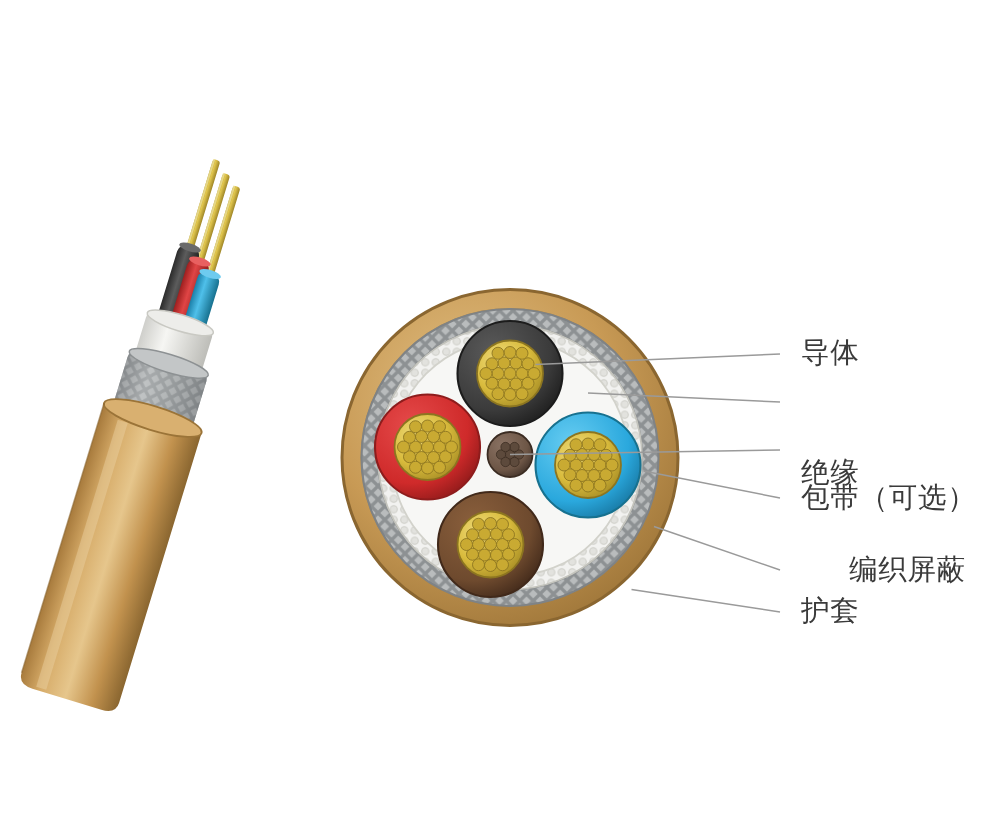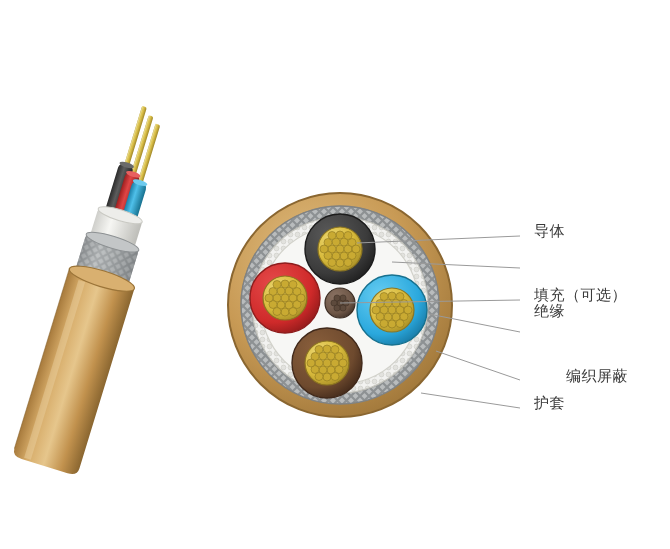--- a/index.html
+++ b/index.html
@@ -15,21 +15,21 @@
     overflow: hidden;
   }
   #stage {
     position: absolute;
     left: 0; top: 0;
     width: 670px;
     height: 549px;
   }
   .label {
     position: absolute;
-    font-size: 15px;
+    font-size: 19px;
     color: #3a3a3a;
     white-space: nowrap;
     letter-spacing: 0.5px;
     font-family: Liberation Mono, monospace;
   }
 </style>
 </head>
 <body>
 
 <div id="stage">
@@ -316,17 +316,17 @@
         <line x1="429" y1="314" x2="520" y2="332"></line>
         <line x1="436" y1="351" x2="520" y2="380"></line>
         <line x1="421" y1="393" x2="520" y2="408"></line>
       </g>
     </g>
   </svg>
 
   
   <div class="label" style="left:534px; top:222px;">导体</div>
   <div class="label" style="left:534px; top:254px;margin-top:48px;">绝缘</div>
-  <div class="label" style="left:534px; top:286px;">填充（可选）</div>
+  <div class="label" style="left:534px; top:319px;">包带（可选）</div>
   <div class="label" style="left:534px; top:367px;margin-left:32px;">编织屏蔽</div>
   <div class="label" style="left:534px; top:394px;text-align:center;">护套</div>
 
 </div>
 
 </body></html>

